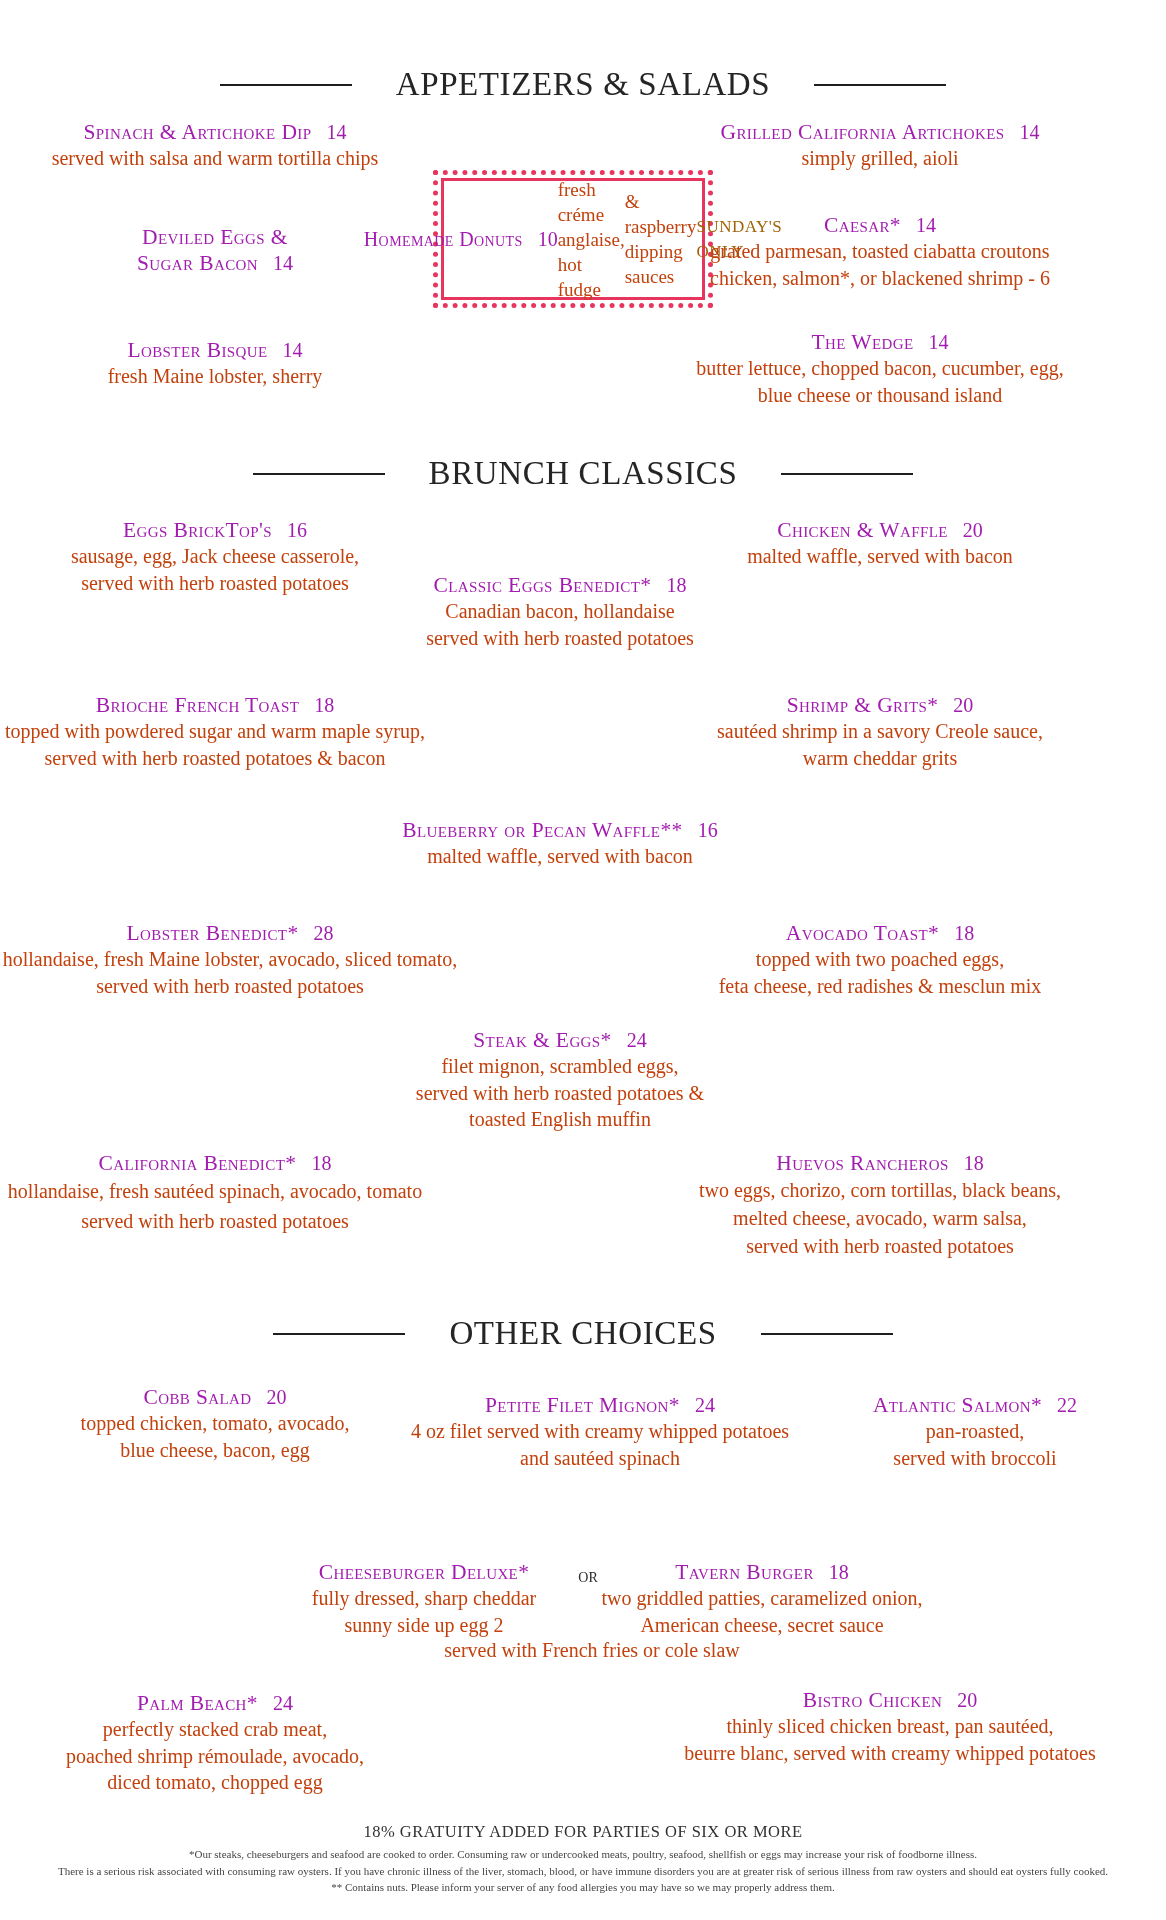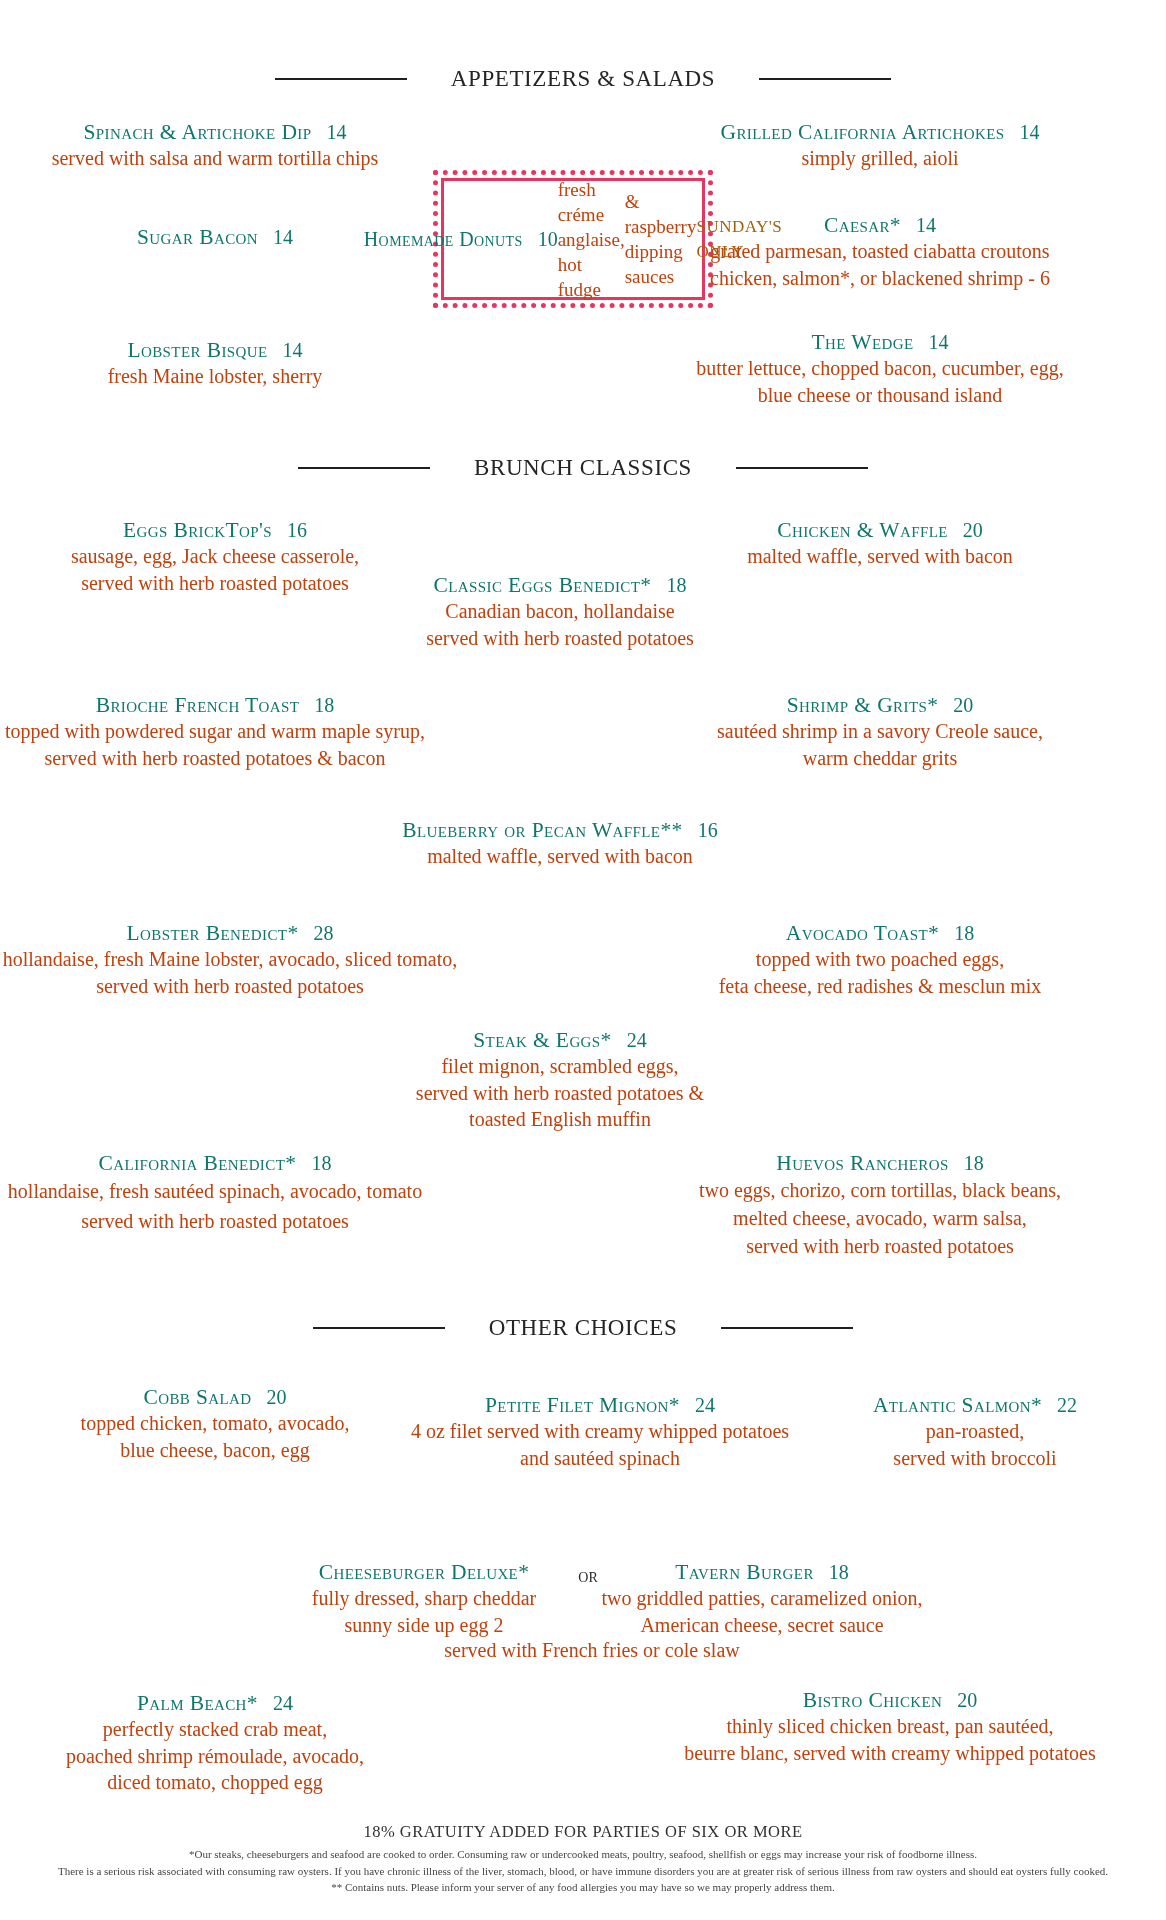--- a/index.html
+++ b/index.html
@@ -7,25 +7,25 @@
   body {
     width:1166px; height:1920px; position:relative;
     font-family:"Liberation Serif","DejaVu Serif",serif;
     color:#2e2e2e;
   }
   .menu { position:absolute; left:0; top:0; width:1166px; height:1920px; background:#ffffff; overflow:hidden; }
 
   
   .sec-header { position:absolute; left:0; width:1166px; display:flex; align-items:center; justify-content:center; gap:44px; }
   .rule { width:132px; height:2px; background:#1f1f1f; }
-  .sec-title { font-size:23px; letter-spacing:.6px; color:#252525; white-space:nowrap;text-align:right; }
+  .sec-title { font-size:33px; letter-spacing:.6px; color:#252525; white-space:nowrap;text-align:right; }
 
   
   .mi { position:absolute; text-align:center; }
-  .nm { font-size:21.5px; font-variant:small-caps; letter-spacing:.4px; color:#0f766e; line-height:26px; white-space:nowrap; }
+  .nm { font-size:21.5px; font-variant:small-caps; letter-spacing:.4px; color:#a21caf; line-height:26px; white-space:nowrap; }
   .pr { margin-left:15px; font-size:20px; letter-spacing:0; }
   .ds { font-size:20px; line-height:26.5px; color:#c2410c; }
 
   
   .donut-box { position:absolute; left:433px; top:170px; width:280px; height:138px;
     border:5px dotted #e8355e; padding:3px; }
   .donut-inner { width:100%; height:100%; border:3px solid #e8355e;
     display:flex; flex-direction:row; align-items:center; justify-content:center; }
   .donut-inner .nm { font-size:20px; }
   .donut-inner .ds { font-size:19px; line-height:25px; }
@@ -49,20 +49,21 @@
     <div class="sec-title">APPETIZERS &amp; SALADS</div>
     <div class="rule"></div>
   </div>
 
   <div class="mi" style="left:0;top:119px;width:430px">
     <div class="nm"><span>Spinach &amp; Artichoke Dip</span><span class="pr">14</span></div>
     <div class="ds">served with salsa and warm tortilla chips</div>
   </div>
 
   <div class="mi" style="left:0;top:224px;width:430px">
+    <div class="nm">Deviled Eggs &amp;</div>
     <div class="nm"><span>Sugar Bacon</span><span class="pr">14</span></div>
   </div>
 
   <div class="mi" style="left:0;top:337px;width:430px">
     <div class="nm"><span>Lobster Bisque</span><span class="pr">14</span></div>
     <div class="ds">fresh Maine lobster, sherry</div>
   </div>
 
   <div class="donut-box">
     <div class="donut-inner">

